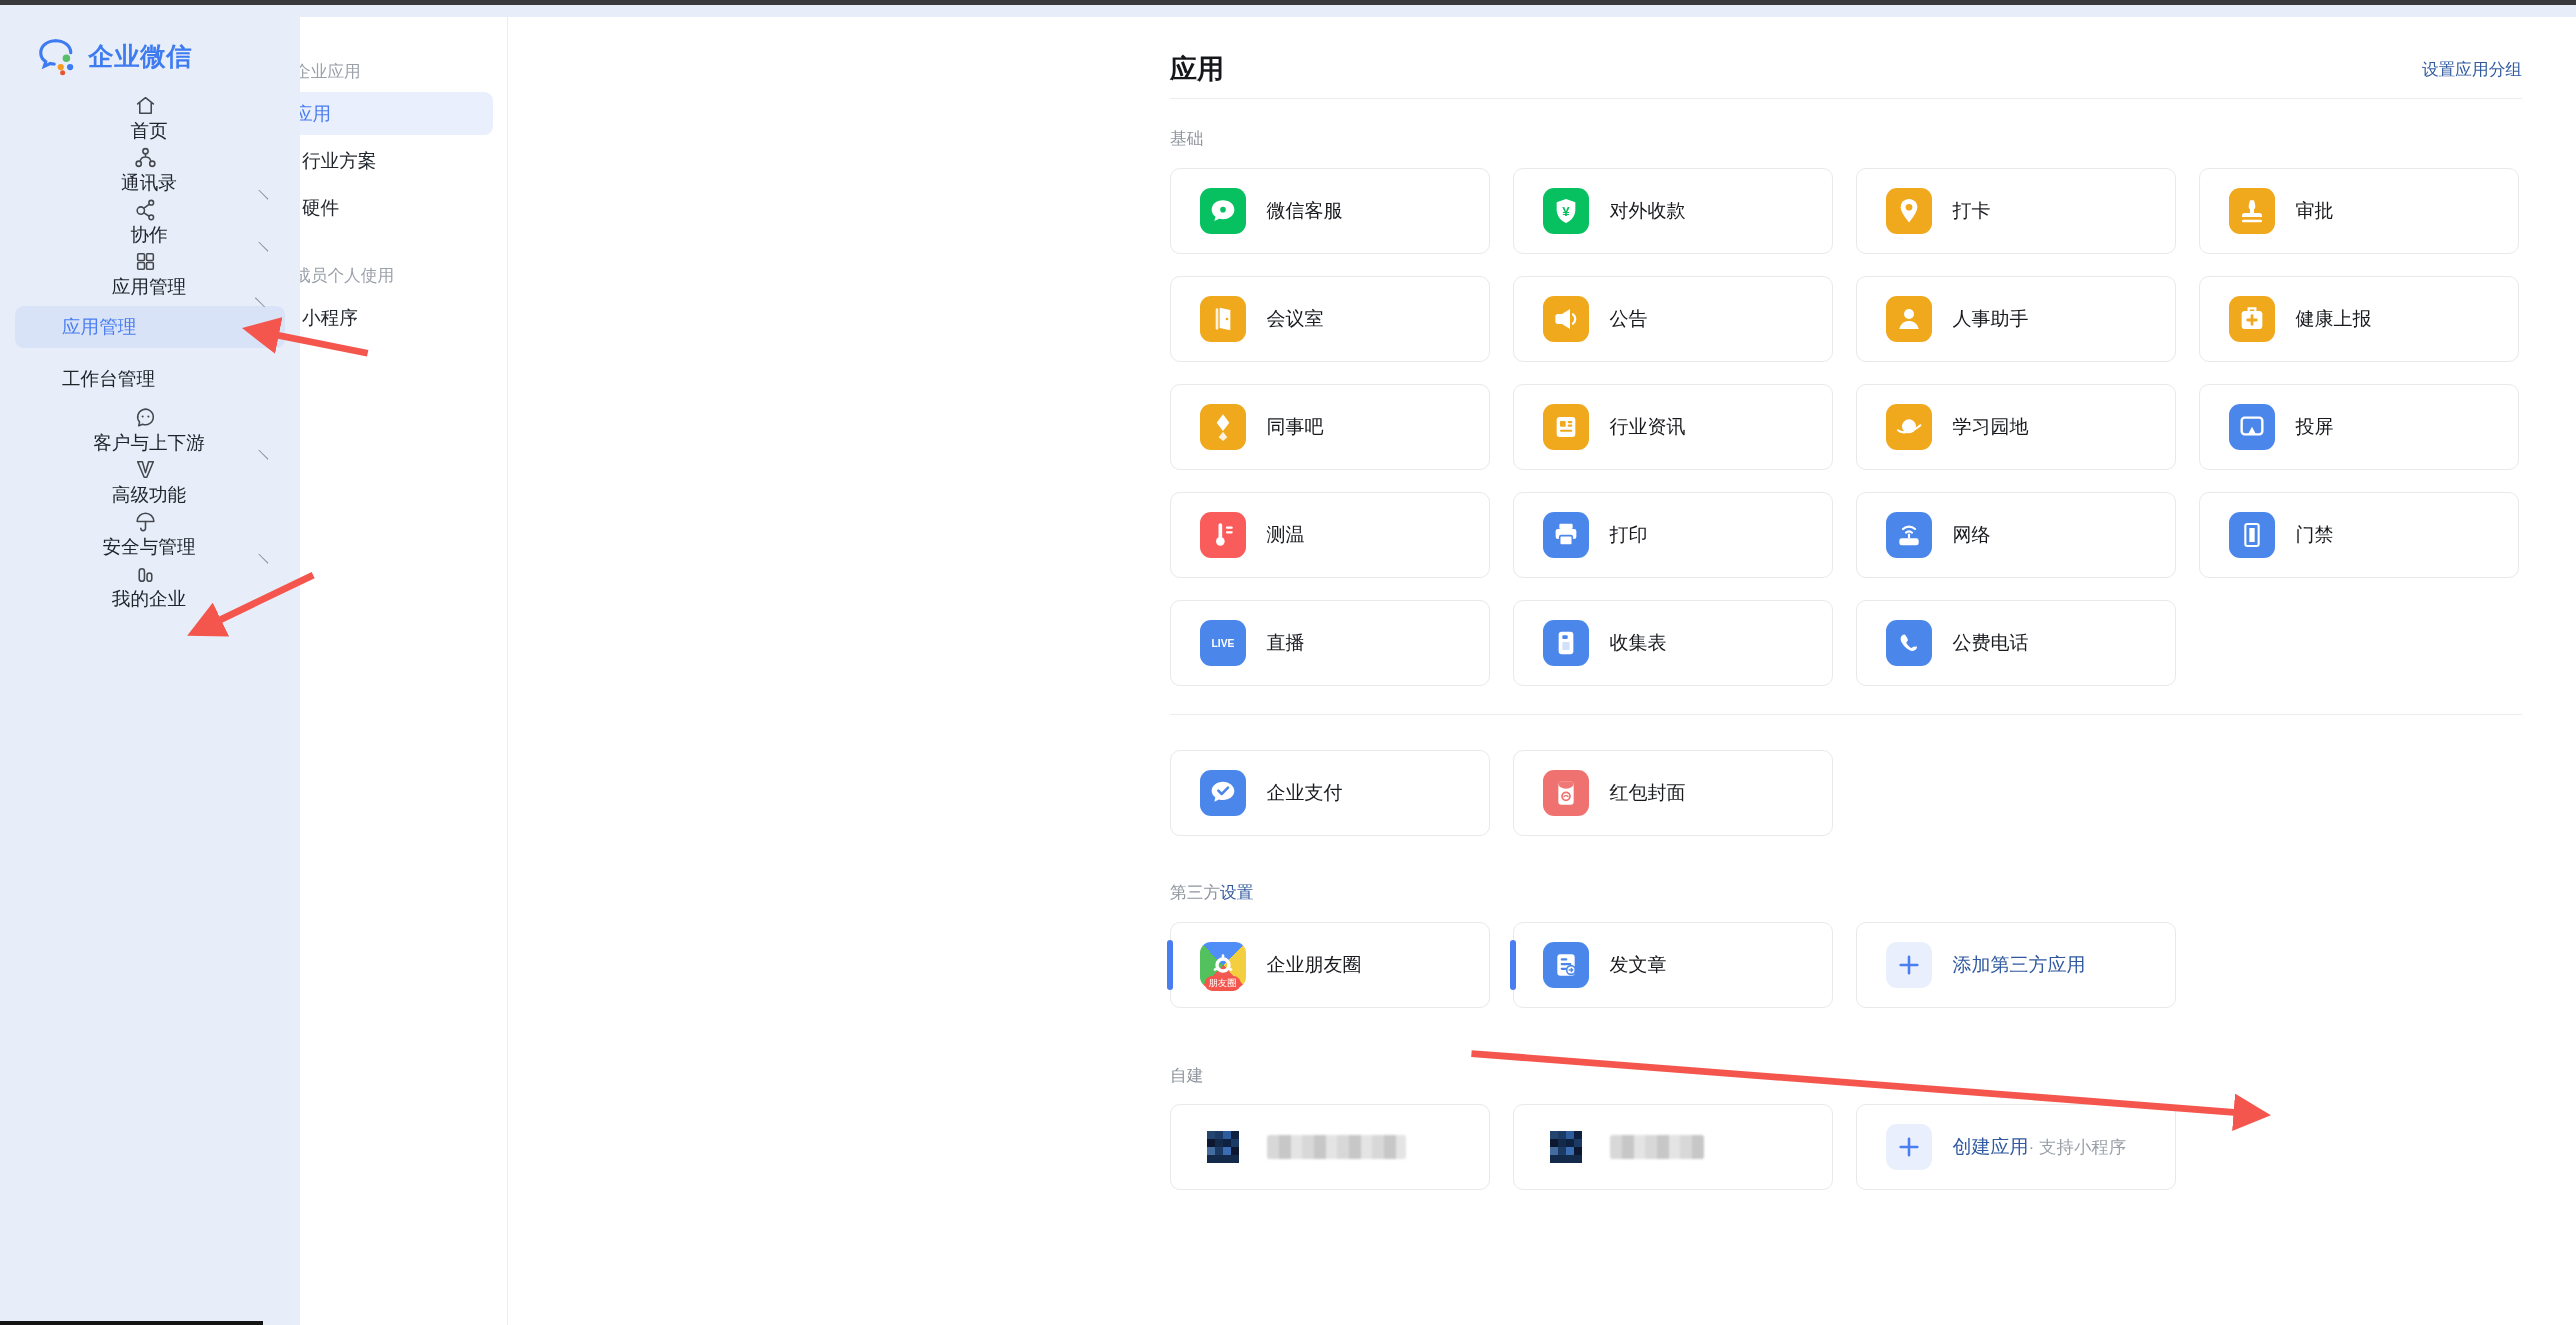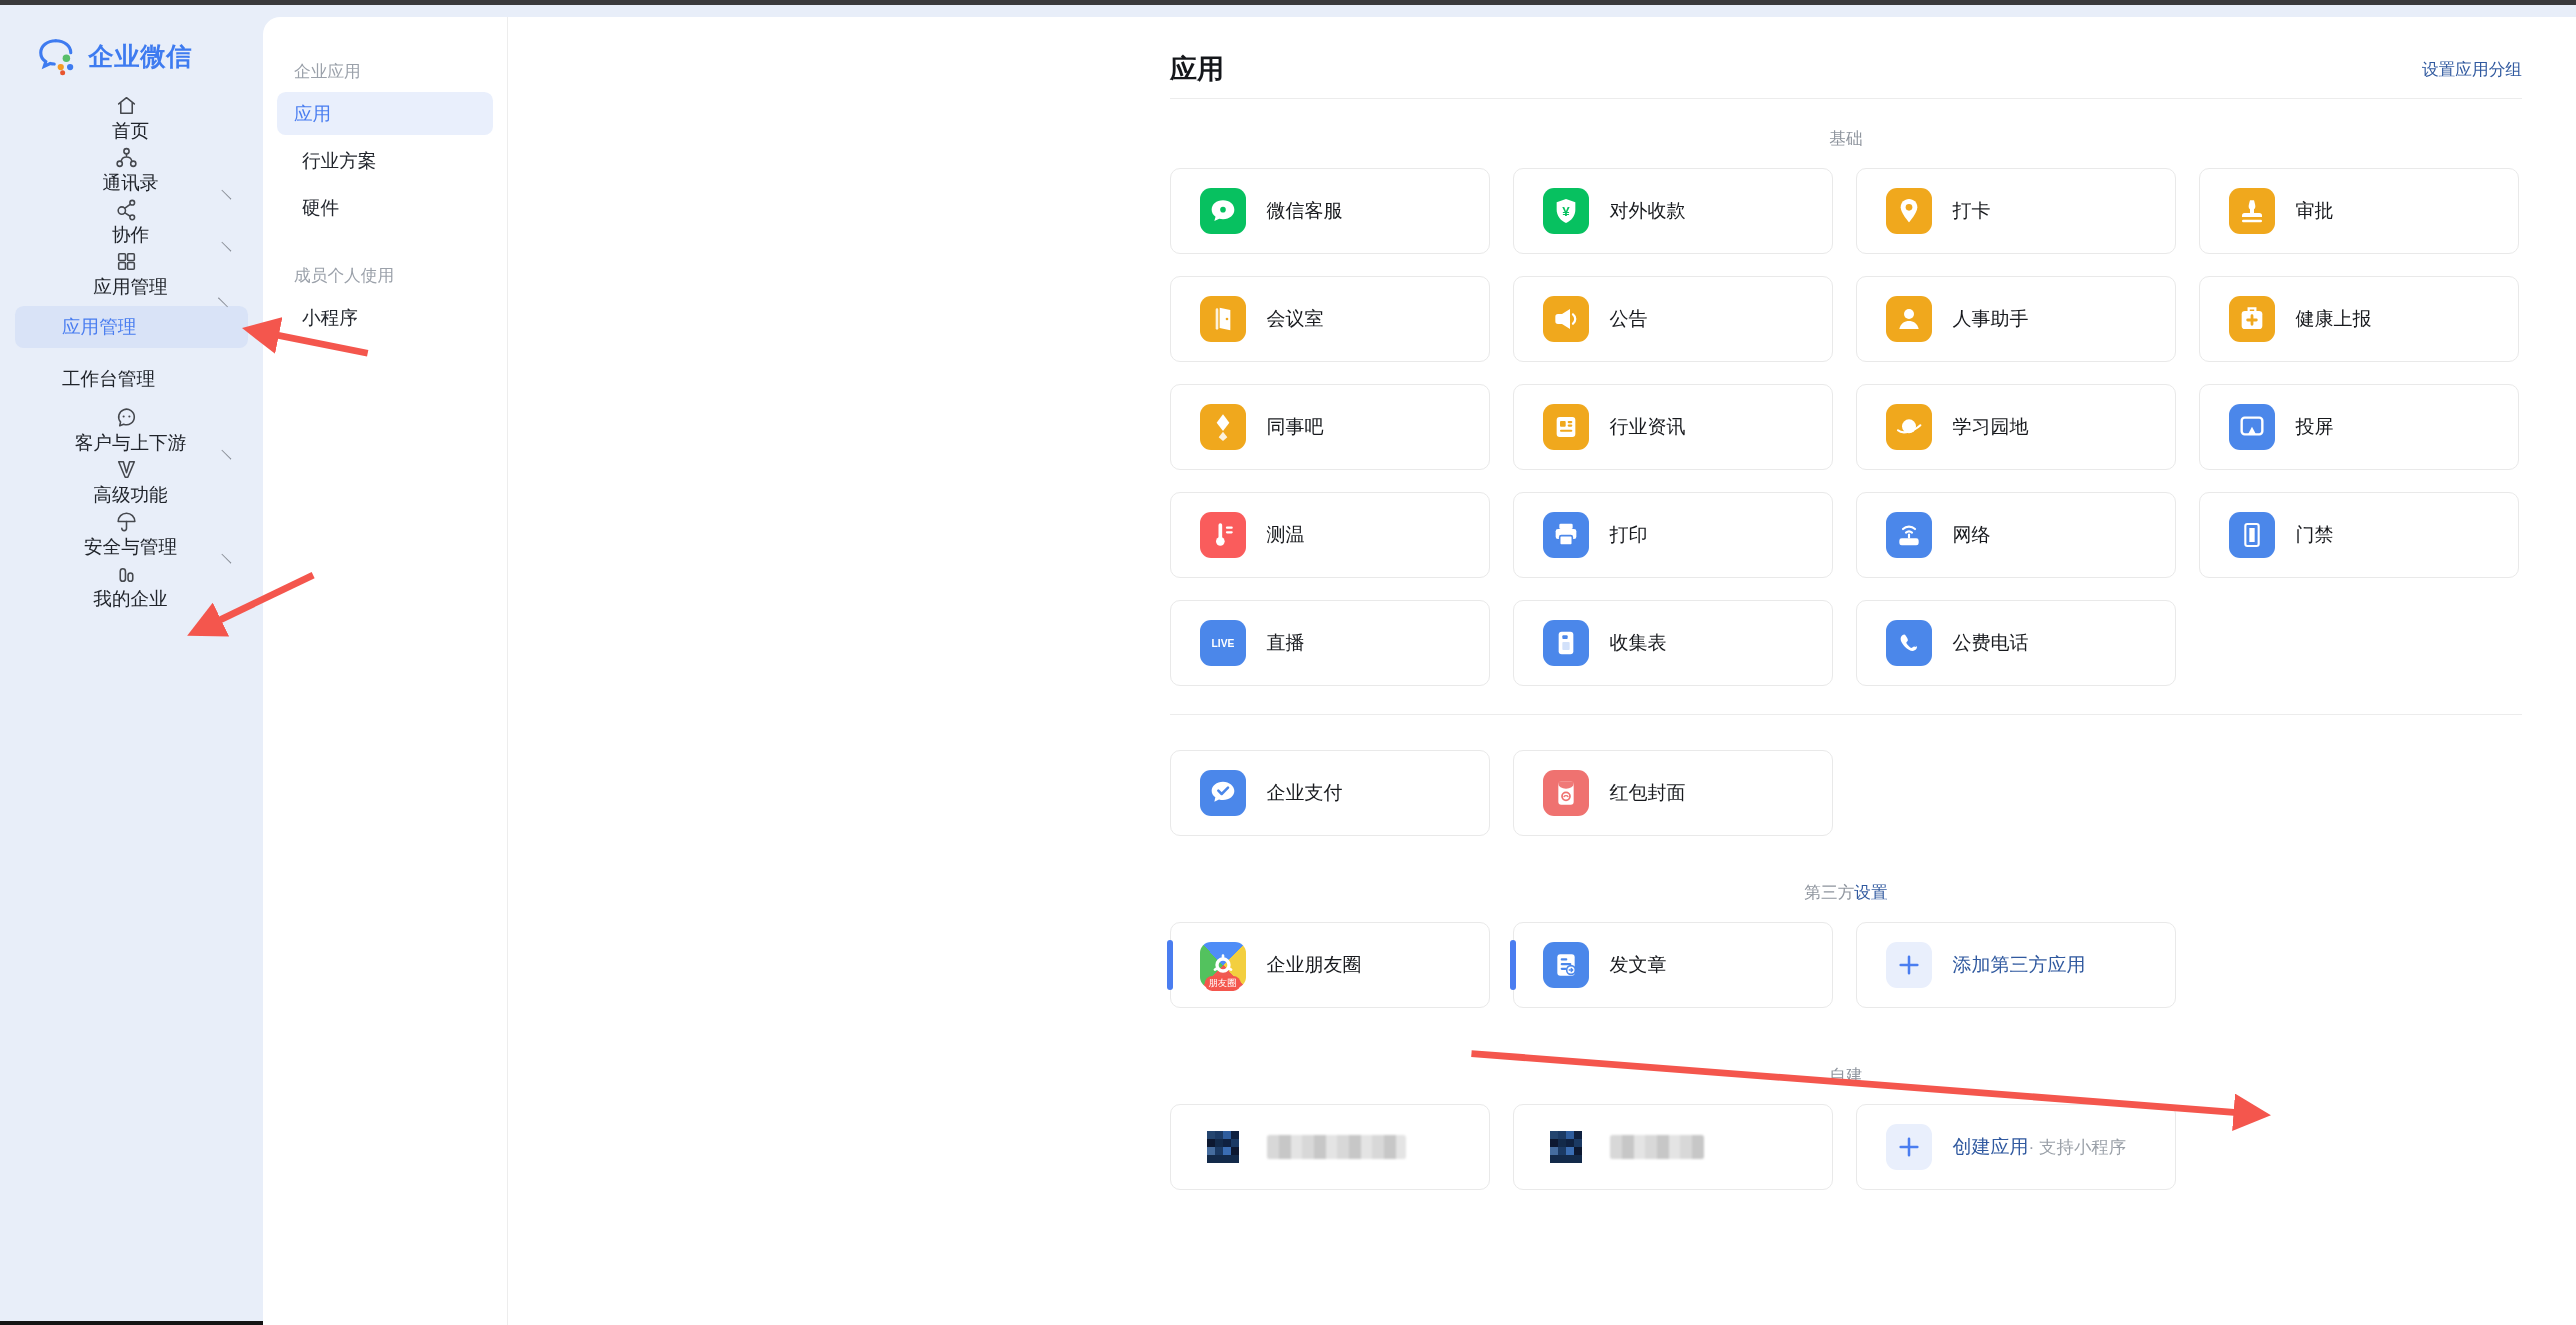--- a/index.html
+++ b/index.html
@@ -1,21 +1,21 @@
 <!DOCTYPE html>
 <html style="font-size:10px"><head>
 <meta charset="utf-8">
 <style>
   html,body{margin:0;padding:0;background:#e8eef9;font-family:"Liberation Sans","DejaVu Sans",sans-serif;}
   .stage{position:relative;width:2576px;height:1325px;overflow:hidden;background:#e8eef9;}
   .topbar{position:absolute;left:0;top:0;width:100%;height:5px;background:#3a3a3c;z-index:40;}
   .bottombar{position:absolute;left:0;bottom:0;width:263px;height:4.3px;background:#141414;z-index:40;}
 
   
-  .sidebar{position:absolute;left:0;top:5px;bottom:0;width:263px;background:#e8eef9;z-index:2;}
+  .sidebar{position:absolute;left:0;top:5px;bottom:0;width:300px;background:#e8eef9;z-index:2;}
   .logo{display:flex;align-items:center;margin:32px 0 16px 37px;}
   .logo svg{width:45px;height:40px;}
   .logo-text{font-size:25.4px;font-weight:700;color:#3e7bf0;margin-left:6.2px;letter-spacing:0.6px;}
   .side-item{display:flex;align-items:center;height:52px;padding:0 32px 0 30px;font-size:18.6px;color:#20242b;cursor:pointer;flex-direction:column;}
   .side-item .ic{width:25px;height:25px;margin-right:7.4px;flex:0 0 auto;display:flex;align-items:center;justify-content:center;}
   .side-item .ic svg{width:25px;height:25px;}
   .chev{margin-left:auto;width:12.4px;height:12.4px;border-right:1.9px solid #8a8f98;border-bottom:1.9px solid #8a8f98;transform:rotate(45deg) translateY(-2.5px);}
   .chev.up{transform:rotate(-135deg) translateY(-2.5px);}
   .side-pill{height:42px;margin:5px 15px;background:#d9e3f7;border-radius:8.7px;display:flex;align-items:center;padding-left:47px;font-size:18.6px;color:#4a7df0;cursor:pointer;}
   .side-sub{height:52px;display:flex;align-items:center;padding-left:62px;font-size:18.6px;color:#20242b;cursor:pointer;}
@@ -26,21 +26,21 @@
   .subnav-header{height:38px;display:flex;align-items:center;padding-left:31px;font-size:16.7px;color:#9ba1aa;}
   .subnav-item{height:47px;display:flex;align-items:center;padding-left:39px;font-size:18.6px;color:#23272e;cursor:pointer;}
   .subnav-pill{height:43px;margin:1.9px 13.6px;background:#e9effc;border-radius:8.7px;display:flex;align-items:center;padding-left:17.4px;font-size:18.6px;color:#4a7df0;cursor:pointer;}
   .subnav-gap{height:25px;}
 
   
   .content{position:absolute;left:907px;top:0;width:1352px;}
   .content-header{display:flex;align-items:center;justify-content:space-between;padding-top:23.6px;height:57px;border-bottom:1.2px solid #ececec;}
   .page-title{font-size:27px;font-weight:700;color:#14161a;}
   .header-link{font-size:16.7px;color:#30599f;cursor:pointer;}
-  .section-row{display:flex;align-items:center;justify-content:center;}
+  .section-row{display:flex;align-items:center;justify-content:flex-start;}
   .section-label{font-size:16.7px;color:#8f959e;}
   .m-t-base{margin-top:28.5px;}
   .app-grid{display:grid;grid-template-columns:repeat(4,320px);column-gap:23px;row-gap:22px;margin-top:17.4px;}
   .group-divider{border:none;border-top:1.2px solid #ececec;margin:28.5px 0 0 0;}
   .grid-after-divider{margin-top:35px;}
   .m-t-third{margin-top:45px;}
   .m-t-self{margin-top:56px;}
   .card{height:86px;box-sizing:border-box;border:1.2px solid #e9e9e9;border-radius:10px;background:#fff;display:flex;align-items:center;padding-left:28.5px;position:relative;cursor:pointer;}
   .card.accent::before{content:"";position:absolute;left:-3.7px;top:50%;transform:translateY(-50%);width:5.6px;height:50px;background:#4a7df0;border-radius:3.1px;}
   .tile{width:46px;height:46px;border-radius:11px;flex:0 0 auto;display:flex;align-items:center;justify-content:center;position:relative;}

